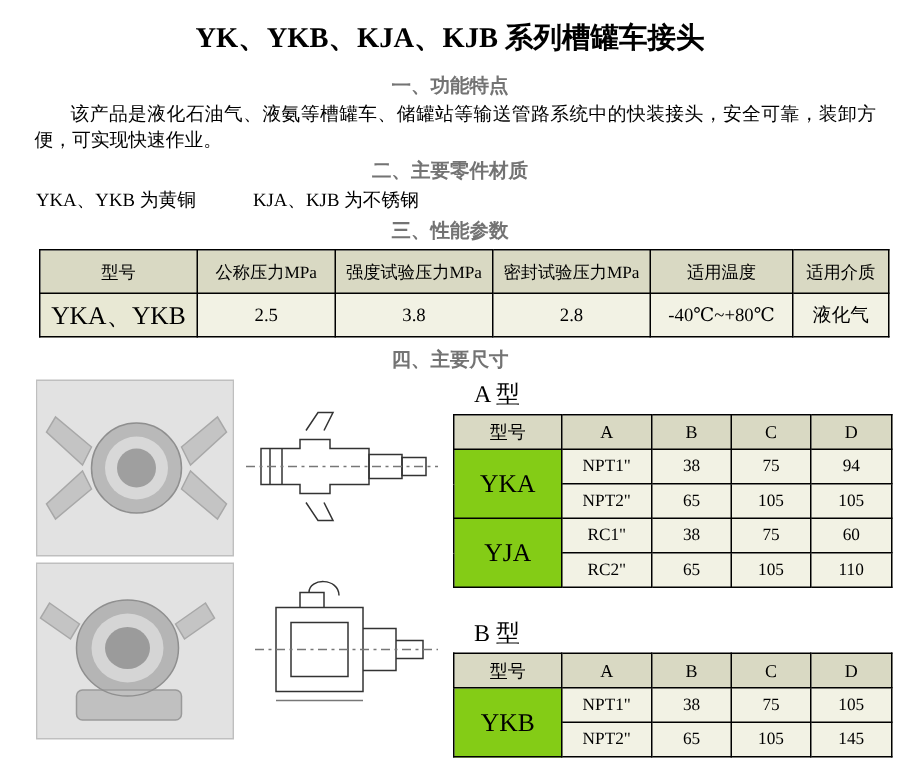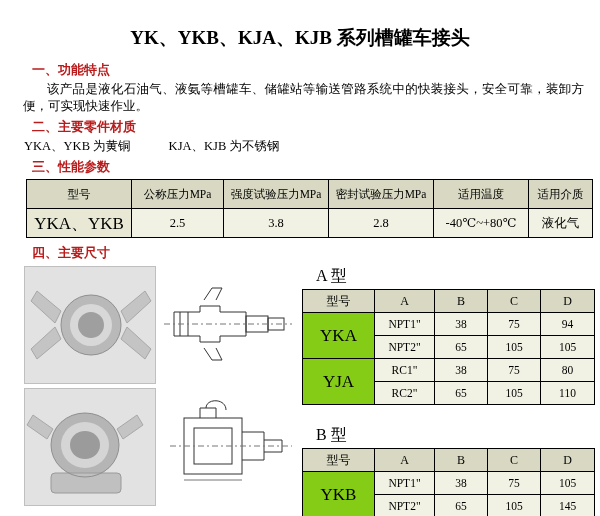--- a/index.html
+++ b/index.html
@@ -13,36 +13,37 @@
     font-family: "Liberation Serif", "DejaVu Serif", serif;
     color: #000000;
     overflow: hidden;
     position: relative;
   }
   .page {
     width: 600px;
     height: 516px;
     position: relative;
     box-sizing: border-box;
-    padding: 19px 10px 0 10px;
+    padding: 6px 10px 0 10px;
   }
   .title {
     text-align: center;
     font-size: 19px;
     font-weight: bold;
     letter-spacing: 0px;
     margin: 6px 0 10px 0;
     font-family: "Liberation Serif", "DejaVu Serif", serif;
   }
   .sec-head {
-    color: #b91c1c;
+    color: #737373;
     font-weight: bold;
     font-size: 13px;
-    margin: 3px 0 2px 22px;
-    font-family: "Liberation Serif", "DejaVu Serif", serif;
+    margin: 3px 0 2px 0;
+    font-family: "Liberation Serif", "DejaVu Serif", serif;
+    text-align: center;
   }
   .para {
     font-size: 12.5px;
     line-height: 17px;
     margin: 0 6px 0 13px;
     text-indent: 24px;
     text-align: justify;
   }
   .para2 {
     font-size: 12.5px;
@@ -298,21 +299,21 @@
             <td>NPT2"</td>
             <td>65</td>
             <td>105</td>
             <td>105</td>
           </tr>
           <tr>
             <td class="model" rowspan="2">YJA</td>
             <td>RC1"</td>
             <td>38</td>
             <td>75</td>
-            <td>80</td>
+            <td>60</td>
           </tr>
           <tr>
             <td>RC2"</td>
             <td>65</td>
             <td>105</td>
             <td>110</td>
           </tr>
         </tbody>
       </table>
 

